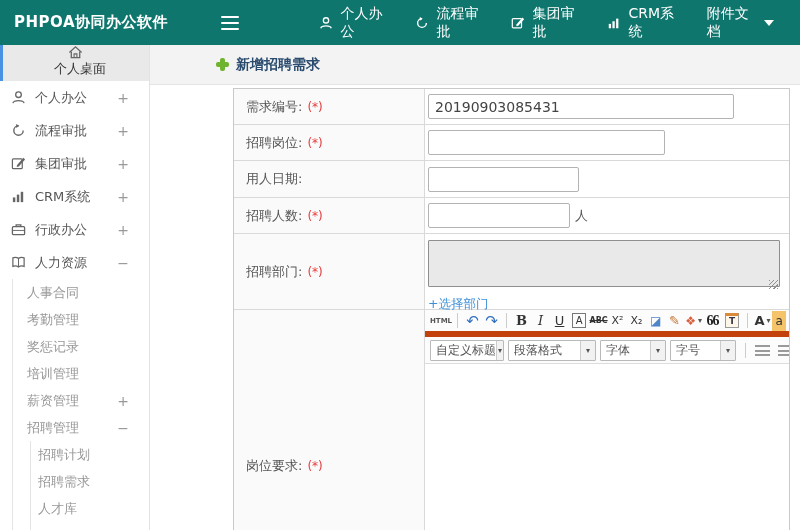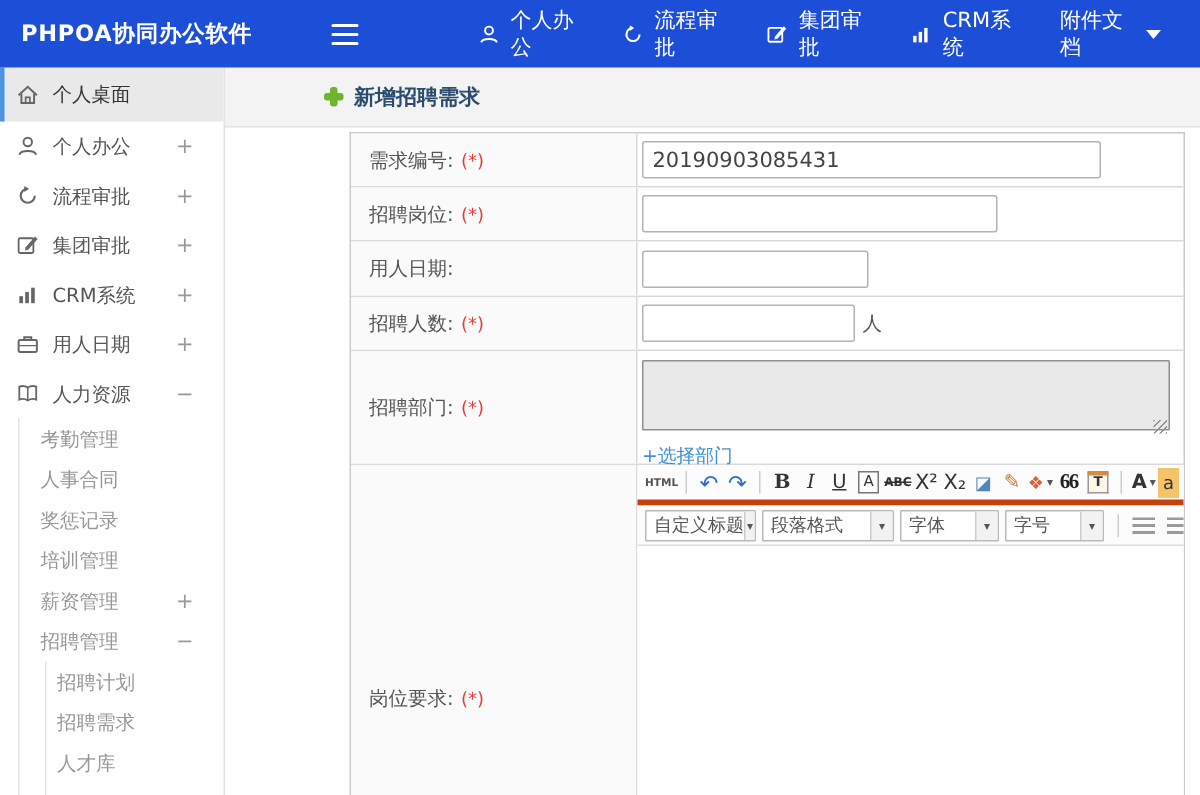--- a/index.html
+++ b/index.html
@@ -2,37 +2,37 @@
 <html><head>
 <meta charset="utf-8">
 <style>
   * { margin:0; padding:0; box-sizing:border-box; }
   html,body { width:800px; height:530px; overflow:hidden; background:#fff;
     font-family:"DejaVu Sans","Liberation Sans",sans-serif; }
   body { position:relative; }
 
   
   .topbar { position:absolute; left:0; top:0; width:800px; height:45px;
-    background:#1d4ed8; display:flex; align-items:center; color:#fff; z-index:5;gap:48px; }
+    background:#0f766e; display:flex; align-items:center; color:#fff; z-index:5;gap:48px; }
   .logo { font-size:15px; font-weight:bold; padding-left:14px; width:188px; letter-spacing:.5px; }
   .hamburger { width:20px; height:14px; display:flex; flex-direction:column; justify-content:space-between; cursor:pointer; margin-right:32px; }
   .hamburger i { display:block; height:2px; background:#fff; border-radius:1px; }
   .topnav { display:flex; align-items:center; }
   .nav-item { display:flex; align-items:center; font-size:14px; margin-right:26px; cursor:pointer; }
   .nav-item .nicon { width:16px; height:16px; margin-right:7px; display:inline-flex; }
   .nav-item svg { width:100%; height:100%; }
   .caret-tri { width:0; height:0; border-left:5px solid transparent; border-right:5px solid transparent;
     border-top:6px solid #fff; margin-left:10px; display:inline-block; }
 
   
   .sidebar { position:absolute; left:0; top:45px; width:150px; height:485px;
     background:#fff; border-right:1px solid #e2e2e2; }
   .s-item { height:33px; display:flex; align-items:center; padding-left:11px;
     color:#555; font-size:13px; position:relative; cursor:pointer; }
-  .s-item.active { height:36px; background:#e9e9e9; border-left:3px solid #4a91e4; padding-left:8px; color:#333; }
+  .s-item.active { height:36px; background:#e9e9e9; border-left:3px solid #4a91e4; padding-left:8px; color:#333;flex-direction:column; }
   .sicon { width:15px; height:15px; margin-right:9px; color:#666; display:inline-flex; flex:none; }
   .sicon svg { width:100%; height:100%; }
   .expander { position:absolute; right:20px; color:#999; font-size:14px; line-height:1; }
   .group-l2 { position:relative; }
   .group-l2::before { content:""; position:absolute; left:12px; top:0; bottom:0; width:1px; background:#e4e4e4; }
   .s-sub { height:27px; display:flex; align-items:center; padding-left:27px;
     color:#979797; font-size:13px; position:relative; cursor:pointer; }
   .group-l3 { position:relative; padding-bottom:14px; }
   .group-l3::before { content:""; position:absolute; left:30px; top:0; bottom:0; width:1px; background:#e4e4e4; }
   .s-sub.lvl3 { padding-left:38px; }
@@ -66,34 +66,34 @@
     resize:none; border-radius:1px; }
   .resize-handle { position:absolute; right:2px; bottom:2px; width:9px; height:9px;
     background:repeating-linear-gradient(135deg,#909090 0 1px,transparent 1px 3px); cursor:nwse-resize; }
   .ta-link { margin-top:5px; }
   .file-link { margin-left:8px; }
 
   
   .editor-cell { padding:0; align-items:stretch; }
   .editor { width:100%; display:flex; flex-direction:column; background:#fff; }
   .tb-row1 { height:27px; display:flex; align-items:center; padding-left:5px;
-    border-bottom:4px solid #c2410c; background:#fcfcfc; white-space:nowrap; overflow:hidden; }
+    border-bottom:6px solid #c2410c; background:#fcfcfc; white-space:nowrap; overflow:hidden; }
   .tb-row2 { height:27px; display:flex; align-items:center; padding-left:5px;
     border-bottom:1px solid #ddd; background:#fcfcfc; white-space:nowrap; overflow:hidden; }
   .tb { min-width:19px; height:20px; line-height:20px; text-align:center; font-size:12px;
     color:#333; cursor:pointer; display:inline-flex; align-items:center; justify-content:center; flex:none; }
   .tsep { width:1px; height:15px; background:#ccc; margin:0 5px; flex:none; }
   .tb-html { font-size:7px; font-weight:bold; color:#555; }
   .tb-blue { color:#2f6fc0; font-size:15px; }
   .tb-bold { font-family:"DejaVu Serif","Liberation Serif",serif; font-weight:bold; font-size:13px; }
   .tb-italic { font-family:"DejaVu Serif","Liberation Serif",serif; font-style:italic; font-size:13px; }
   .tb-under { text-decoration:underline; font-size:13px; }
   .tb-boxa { border:1px solid #777; min-width:14px; height:15px; line-height:13px; font-size:10px; margin:0 3px; }
   .tb-strike { font-size:8px; font-weight:bold; text-decoration:line-through; }
-  .tb-supsub { font-size:14px; }
+  .tb-supsub { font-size:11px; }
   .tb-eraser { color:#4f86c6; font-size:12px; }
   .tb-brush { color:#c77532; font-size:13px; }
   .tb-palette { color:#d85f3e; font-size:12px; }
   .tb-quote { font-family:Liberation Serif, serif; font-weight:bold; font-size:14px; letter-spacing:-1px; color:#222; }
   .tb-pasteT { border:1px solid #999; border-top:3px solid #d98b3a; background:#fdf6e9;
     min-width:14px; height:15px; line-height:11px; font-size:9px; font-weight:bold; color:#334; margin:0 3px; }
   .tb-fontcolor { font-weight:bold; font-size:13px; }
   .mini-caret { font-size:8px; color:#555; margin-left:2px; }
   .tb-bgcolor { font-size:12px; background:#f5c46a; min-width:14px; }
   .tb-select { height:21px; border:1px solid #b9b9b9; background:#fff; display:inline-flex;
@@ -214,39 +214,39 @@
     <span class="expander">+</span>
   </div>
   <div class="s-item">
     <span class="sicon">
       <svg viewBox="0 0 16 16">
           <rect x="1.5" y="5" width="13" height="8.5" rx="1" fill="none" stroke="currentColor" stroke-width="1.4"></rect>
           <path d="M5.5 5 V3 H10.5 V5" fill="none" stroke="currentColor" stroke-width="1.4"></path>
           <path d="M1.5 9 H14.5" stroke="currentColor" stroke-width="1"></path>
         </svg>
     </span>
-    <span>用人日期</span>
+    <span>行政办公</span>
     <span class="expander">+</span>
   </div>
   <div class="s-item">
     <span class="sicon">
       <svg viewBox="0 0 16 16">
           <path d="M2 3 C4 2.2 6 2.3 8 3.6 C10 2.3 12 2.2 14 3 V12.2 C12 11.4 10 11.5 8 12.8 C6 11.5 4 11.4 2 12.2 Z" fill="none" stroke="currentColor" stroke-width="1.3"></path>
           <path d="M8 3.6 V12.8" stroke="currentColor" stroke-width="1.1"></path>
         </svg>
     </span>
     <span>人力资源</span>
     <span class="expander">−</span>
   </div>
   <div class="group-l2">
     <div class="s-sub">
+      <span>人事合同</span>
+    </div>
+    <div class="s-sub">
       <span>考勤管理</span>
-    </div>
-    <div class="s-sub">
-      <span>人事合同</span>
     </div>
     <div class="s-sub">
       <span>奖惩记录</span>
     </div>
     <div class="s-sub">
       <span>培训管理</span>
     </div>
     <div class="s-sub">
       <span>薪资管理</span>
       <span class="expander">+</span>

